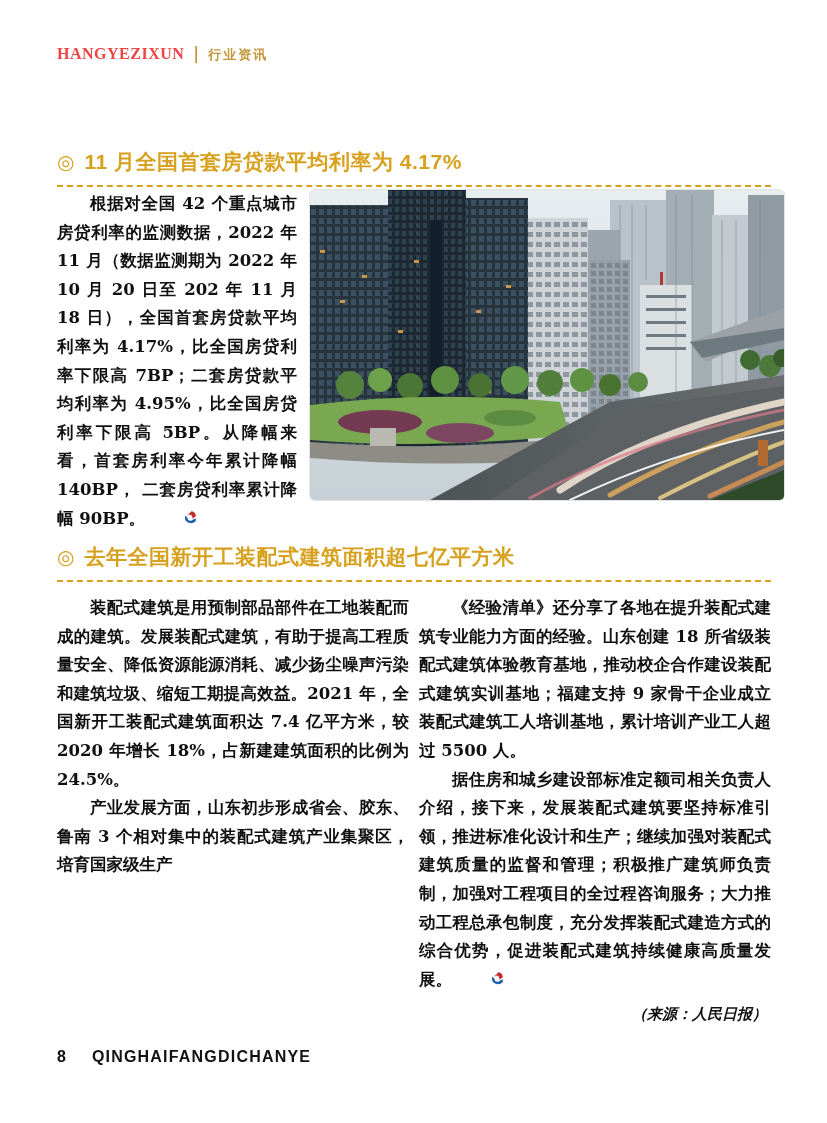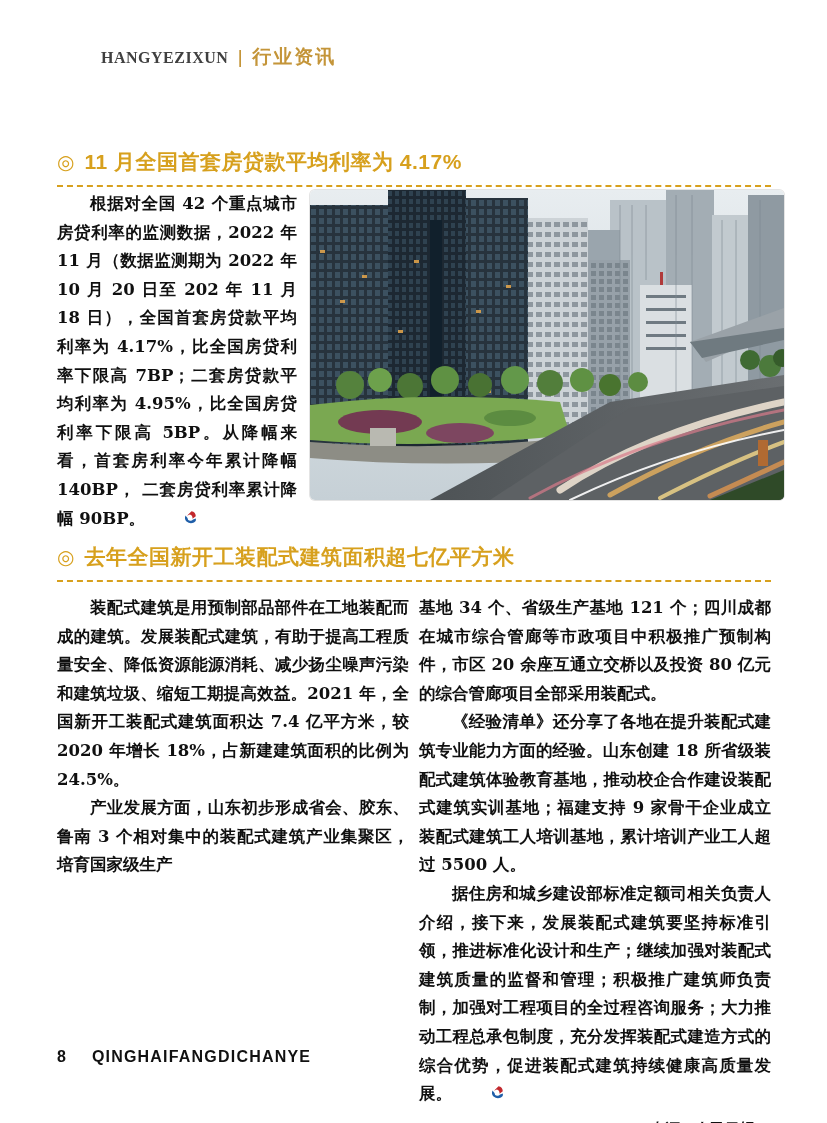--- a/index.html
+++ b/index.html
@@ -7,26 +7,26 @@
     width:827px;height:1123px;position:relative;background:#ffffff;
     font-family:"DejaVu Serif","Liberation Serif",serif;color:#101010;
     overflow:hidden;
   }
   
   .page-header{
     position:absolute;left:57px;top:44px;display:flex;align-items:baseline;gap:9px;
   }
   .header-latin{
     font-family:"Liberation Serif","DejaVu Serif",serif;font-weight:700;
-    font-size:16px;letter-spacing:.5px;color:#404040;margin-left:44px;
+    font-size:16px;letter-spacing:.5px;color:#ef4444;
   }
   .header-bar{color:#c49539;font-weight:700;font-size:16px;}
   .header-cn{
     font-family:"Liberation Sans","DejaVu Sans",sans-serif;font-weight:700;
-    font-size:19px;color:#c49539;letter-spacing:2px;
+    font-size:13px;color:#c49539;letter-spacing:2px;
   }
   
   .section{position:absolute;left:57px;width:714px;}
   .sec1{top:148px;}
   .sec2{top:543px;}
   .sec-title-row{
     display:flex;align-items:center;gap:10px;
     border-bottom:2px dashed #d7a01d;padding-bottom:9px;
   }
   .sec-bullet{
@@ -222,21 +222,20 @@
   <div class="sec-title-row">
     <span class="sec-bullet">◎</span>
     <span class="sec-title">去年全国新开工装配式建筑面积超七亿平方米</span>
   </div>
   <div class="art2-cols">
     <div class="art2-col">
       <p class="body-par">装配式建筑是用预制部品部件在工地装配而成的建筑。发展装配式建筑，有助于提高工程质量安全、降低资源能源消耗、减少扬尘噪声污染和建筑垃圾、缩短工期提高效益。2021 年，全国新开工装配式建筑面积达 7.4 亿平方米，较 2020 年增长 18%，占新建建筑面积的比例为 24.5%。</p>
       <p class="body-par">产业发展方面，山东初步形成省会、胶东、鲁南 3 个相对集中的装配式建筑产业集聚区，培育国家级生产</p>
     </div>
     <div class="art2-col">
-      <p class="body-par no-indent">基地 34 个、省级生产基地 121 个；四川成都在城市综合管廊等市政项目中积极推广预制构件，市区 20 余座互通立交桥以及投资 80 亿元的综合管廊项目全部采用装配式。</p>
       <p class="body-par">《经验清单》还分享了各地在提升装配式建筑专业能力方面的经验。山东创建 18 所省级装配式建筑体验教育基地，推动校企合作建设装配式建筑实训基地；福建支持 9 家骨干企业成立装配式建筑工人培训基地，累计培训产业工人超过 5500 人。</p>
       <p class="body-par"><span>据住房和城乡建设部标准定额司相关负责人介绍，接下来，发展装配式建筑要坚持标准引领，推进标准化设计和生产；继续加强对装配式建筑质量的监督和管理；积极推广建筑师负责制，加强对工程项目的全过程咨询服务；大力推动工程总承包制度，充分发挥装配式建造方式的综合优势，促进装配式建筑持续健康高质量发展。</span><span class="endmark"><svg width="17" height="16" viewBox="0 0 17 16">
               <path d="M3.5 5.5 Q2 9 4.5 11.5 Q8 14.5 12 12.5 Q14.5 11 14 8.5 L11 9.5 Q10 11 8 10.8 Q5.5 10.5 5.5 8 Z" fill="#1f5ea8"></path>
               <path d="M5 5.8 L9.5 1.2 Q13.5 1.8 13.8 6.2 L10.5 8.8 Q10.8 5 7.8 4.4 Z" fill="#c2282d"></path>
             </svg></span></p>
       <div class="source-line source-right">（来源：人民日报）</div>
     </div>
   </div>
 </div>
 

